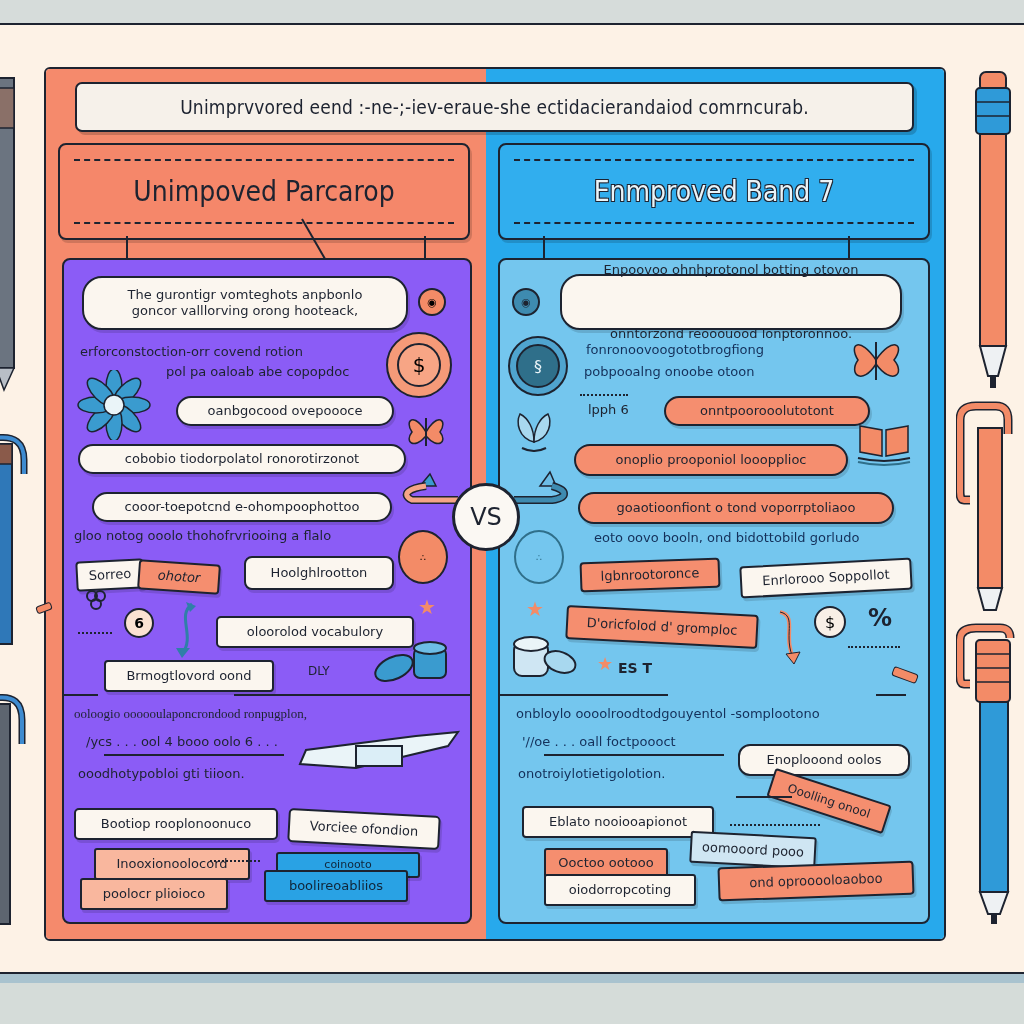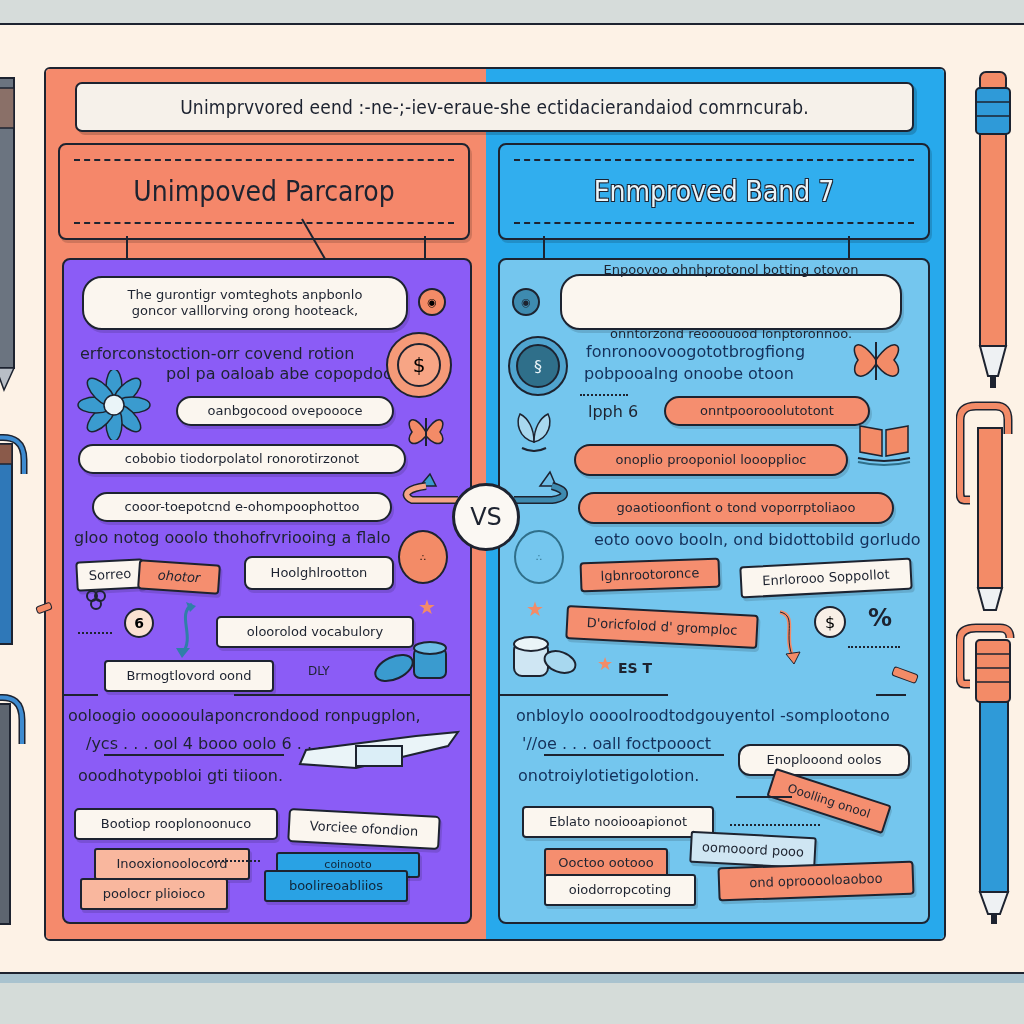--- a/index.html
+++ b/index.html
@@ -21,21 +21,21 @@
   .conn::after { content:""; position:absolute; left:-5px; bottom:-6px; border-left:6px solid transparent; border-right:6px solid transparent; border-top:8px solid #1d2330; }
   .panel { top:258px; height:662px; border:2.5px solid #1d2330; border-radius:8px; }
   .panel.left { left:62px; width:406px; background:#8b5cf6; }
   .panel.right { left:498px; width:428px; background:#74c6ee; }
   .pill { position:absolute; border:2.5px solid #1d2330; border-radius:12px; background:#fbf6ef; font-size:13px; color:#1d2330; display:flex; align-items:center; justify-content:center; text-align:center; line-height:1.25; white-space:nowrap; box-shadow:2px 3px 0 rgba(0,0,0,0.13); }
   .pill.round { border-radius:20px; }
   .pill.sal { background:#f58e6f; }
   .pill.salpale { background:#f9b79e; }
   .pill.blue { background:#29a2e4; color:#10263a; }
   .pill.rect { border-radius:4px; }
-  .txt { position:absolute; font-size:16px; color:#1d2330; white-space:nowrap; }
+  .txt { position:absolute; font-size:13px; color:#1d2330; white-space:nowrap; }
   .txt.navy { color:#14305a; }
   .dash { position:absolute; border-top:2px dotted #1d2330; height:0; }
   .line { position:absolute; border-top:2px solid #1d2330; height:0; }
   .icon { position:absolute; display:flex; align-items:center; justify-content:center; }
   .vs { left:452px; top:483px; width:62px; height:62px; border-radius:50%; background:#fbf8f3; border:3px solid #1d2330; font-size:24px; color:#1d2330; display:flex; align-items:center; justify-content:center; font-family:"DejaVu Sans", sans-serif; }
 </style>
 </head>
 <body>
 
 <div class="abs topband"></div>
@@ -112,21 +112,21 @@
     </div>
   <div class="pill rect" style="left:40px;top:400px;width:166px;height:28px;border-radius:4px;">
       <span>Brmogtlovord oond</span>
     </div>
   <div class="txt" style="left:244px;top:404px;font-size:12px;">DLY</div>
   <div class="dash" style="left:14px;top:372px;width:34px;"></div>
 
   <div class="line" style="left:-2px;top:434px;width:36px;"></div>
   <div class="line" style="left:170px;top:434px;width:236px;"></div>
 
-  <div class="txt" style="left:4px;top:446px;">ooloogio oooooulaponcrondood ronpugplon,</div>
+  <div class="txt" style="left:10px;top:446px;font-family:Liberation Serif, serif;">ooloogio oooooulaponcrondood ronpugplon,</div>
   <div class="txt" style="left:22px;top:474px;">/ycs . . . ool 4 booo oolo 6 . . .</div>
   <div class="line" style="left:40px;top:494px;width:180px;"></div>
   <div class="txt" style="left:14px;top:506px;">ooodhotypobloi gti tiioon.</div>
 
   <div class="pill rect" style="left:10px;top:548px;width:200px;height:28px;border-radius:5px;">
       <span>Bootiop rooplonoonuco</span>
     </div>
   <div class="pill rect" style="left:224px;top:552px;width:148px;height:30px;border-radius:5px;transform:rotate(3deg);">
       <span>Vorciee ofondion</span>
     </div>

